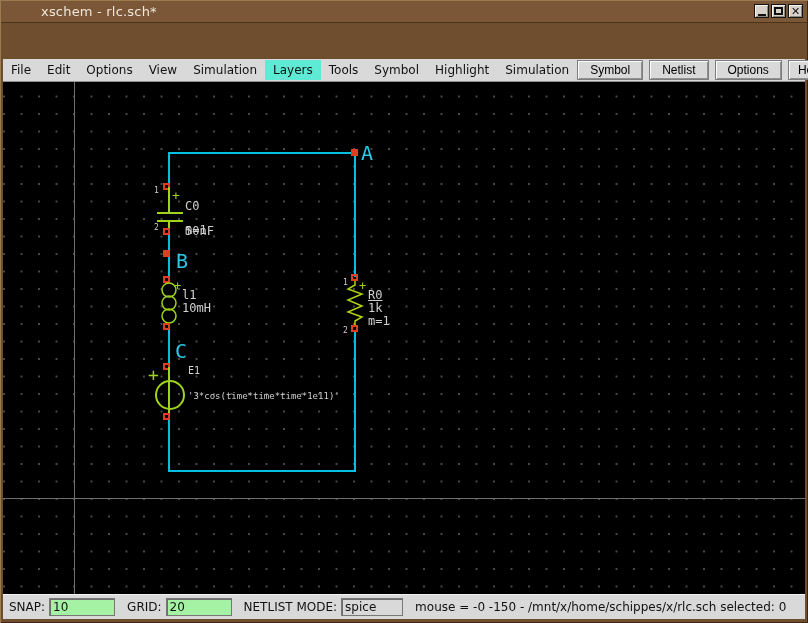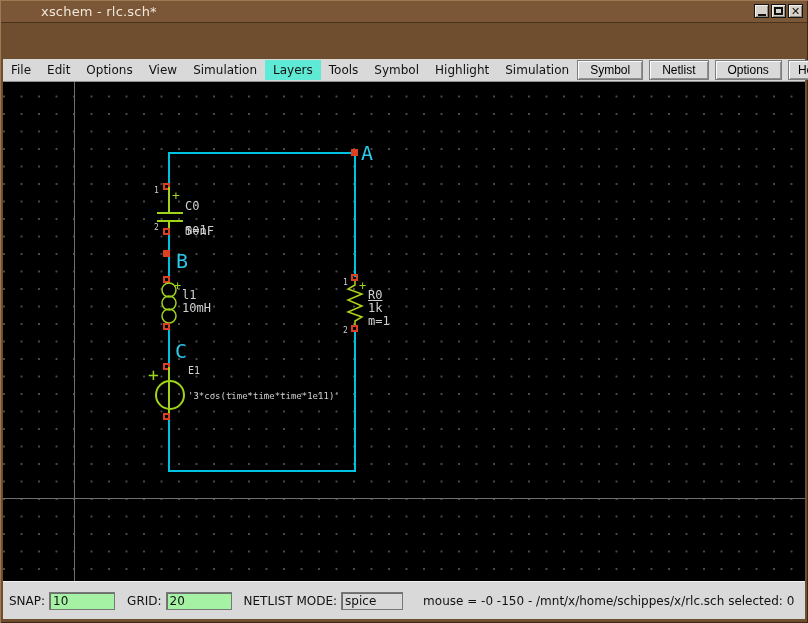--- a/index.html
+++ b/index.html
@@ -71,33 +71,33 @@
   .comp-text { color:#d0d0d0; font-size:12px; line-height:1.05; white-space:nowrap; }
   .comp-text-sm { color:#d0d0d0; font-size:9px; line-height:1.05; white-space:nowrap; }
   .pin-num { color:#cfcfcf; font-size:8px; line-height:1; }
   .plus { color:#9fd41a; line-height:1; font-weight:400; }
   .circle {
     width:30px; height:30px; border:2px solid #9fd41a; border-radius:50%;
     background:transparent;
   }
   
   .statusbar {
-    height:38px; background:#d9d9d9; border-top:1px solid #f2f2f2;
+    height:25px; background:#d9d9d9; border-top:1px solid #f2f2f2;
     display:flex; align-items:center; font-size:12px; color:#111;
     padding-left:6px; white-space:nowrap;
   }
   .status-label { margin-right:4px; }
   .status-input {
     width:66px; height:18px; font-size:12px; font-family:"DejaVu Sans", sans-serif;
     background:#a5f2a5; border:1px solid #777;
     box-shadow: inset 1px 1px 0 #6d6d6d;
     padding:0 3px; margin-right:12px; color:#111;
   }
   .status-input.grey { background:#d9d9d9; width:62px; }
-  .mouse-info { margin-left:8px; }
+  .mouse-info { }
 </style>
 </head>
 <body>
 
 <div class="window">
 
   <div class="titlebar">
     <span class="title-text">xschem - rlc.sch*</span>
     <span class="win-btns">
       <span class="wbtn">

